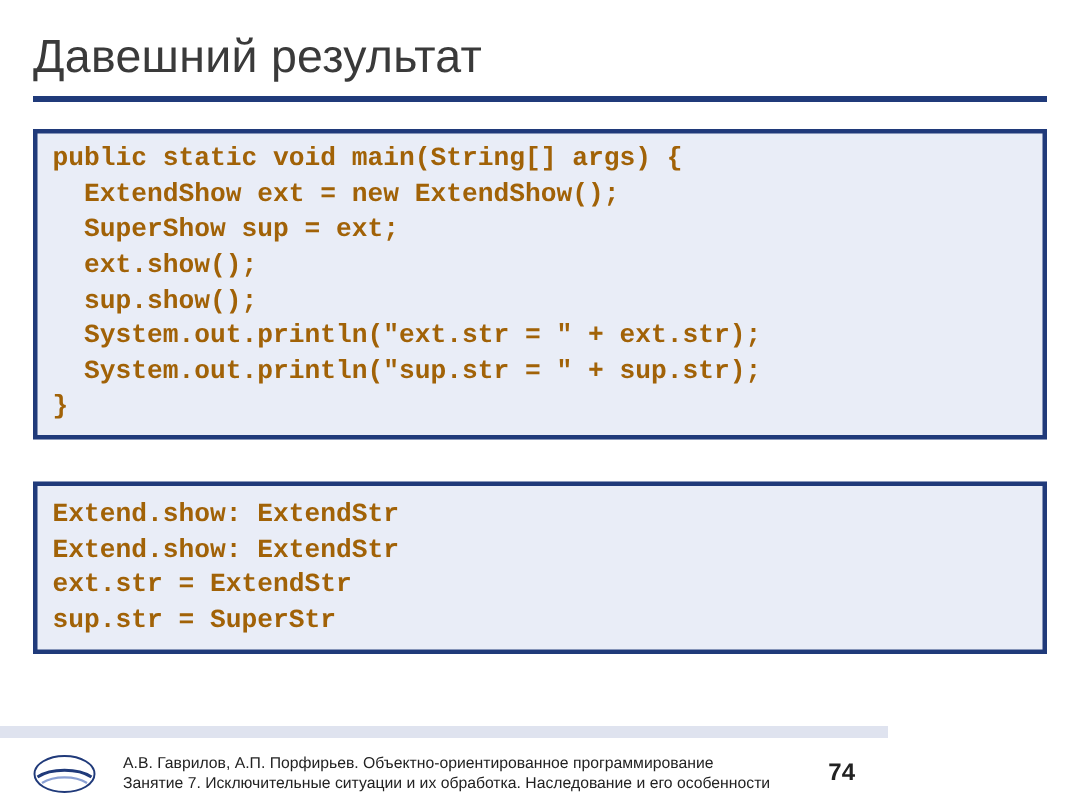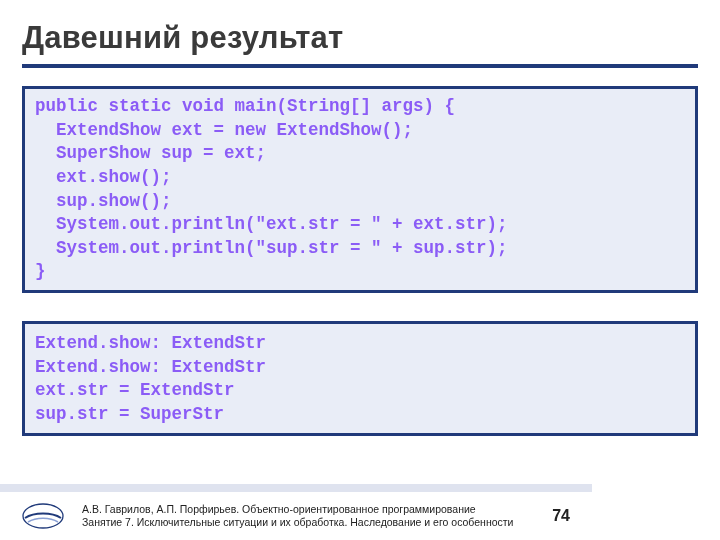--- a/index.html
+++ b/index.html
@@ -14,42 +14,42 @@
     width: 720px;
     height: 540px;
     position: relative;
     padding: 20px 22px 0 22px;
   }
   .title-block {
     margin-bottom: 12px;
   }
   .title {
     font-size: 31px;
-    font-weight: bold;
+    font-weight: normal;
     color: #3a3a3a;
     letter-spacing: 0.2px;
   }
   .title-rule {
     margin-top: 8px;
     height: 4px;
     background: #203a7a;
     width: 100%;
   }
   .code-box {
     border: 3px solid #203a7a;
     background: #e9edf7;
     padding: 6px 10px 6px 10px;
     margin-top: 18px;
   }
   .code-box pre, .output-box pre {
     font-family: "Courier New", Courier, monospace;
     font-size: 17.5px;
     font-weight: bold;
     line-height: 1.35;
-    color: #8b5cf6;
+    color: #a16207;
     white-space: pre;
   }
   .output-box {
     border: 3px solid #203a7a;
     background: #e9edf7;
     padding: 8px 10px 6px 10px;
     margin-top: 28px;
   }
   .footer {
     position: absolute;

